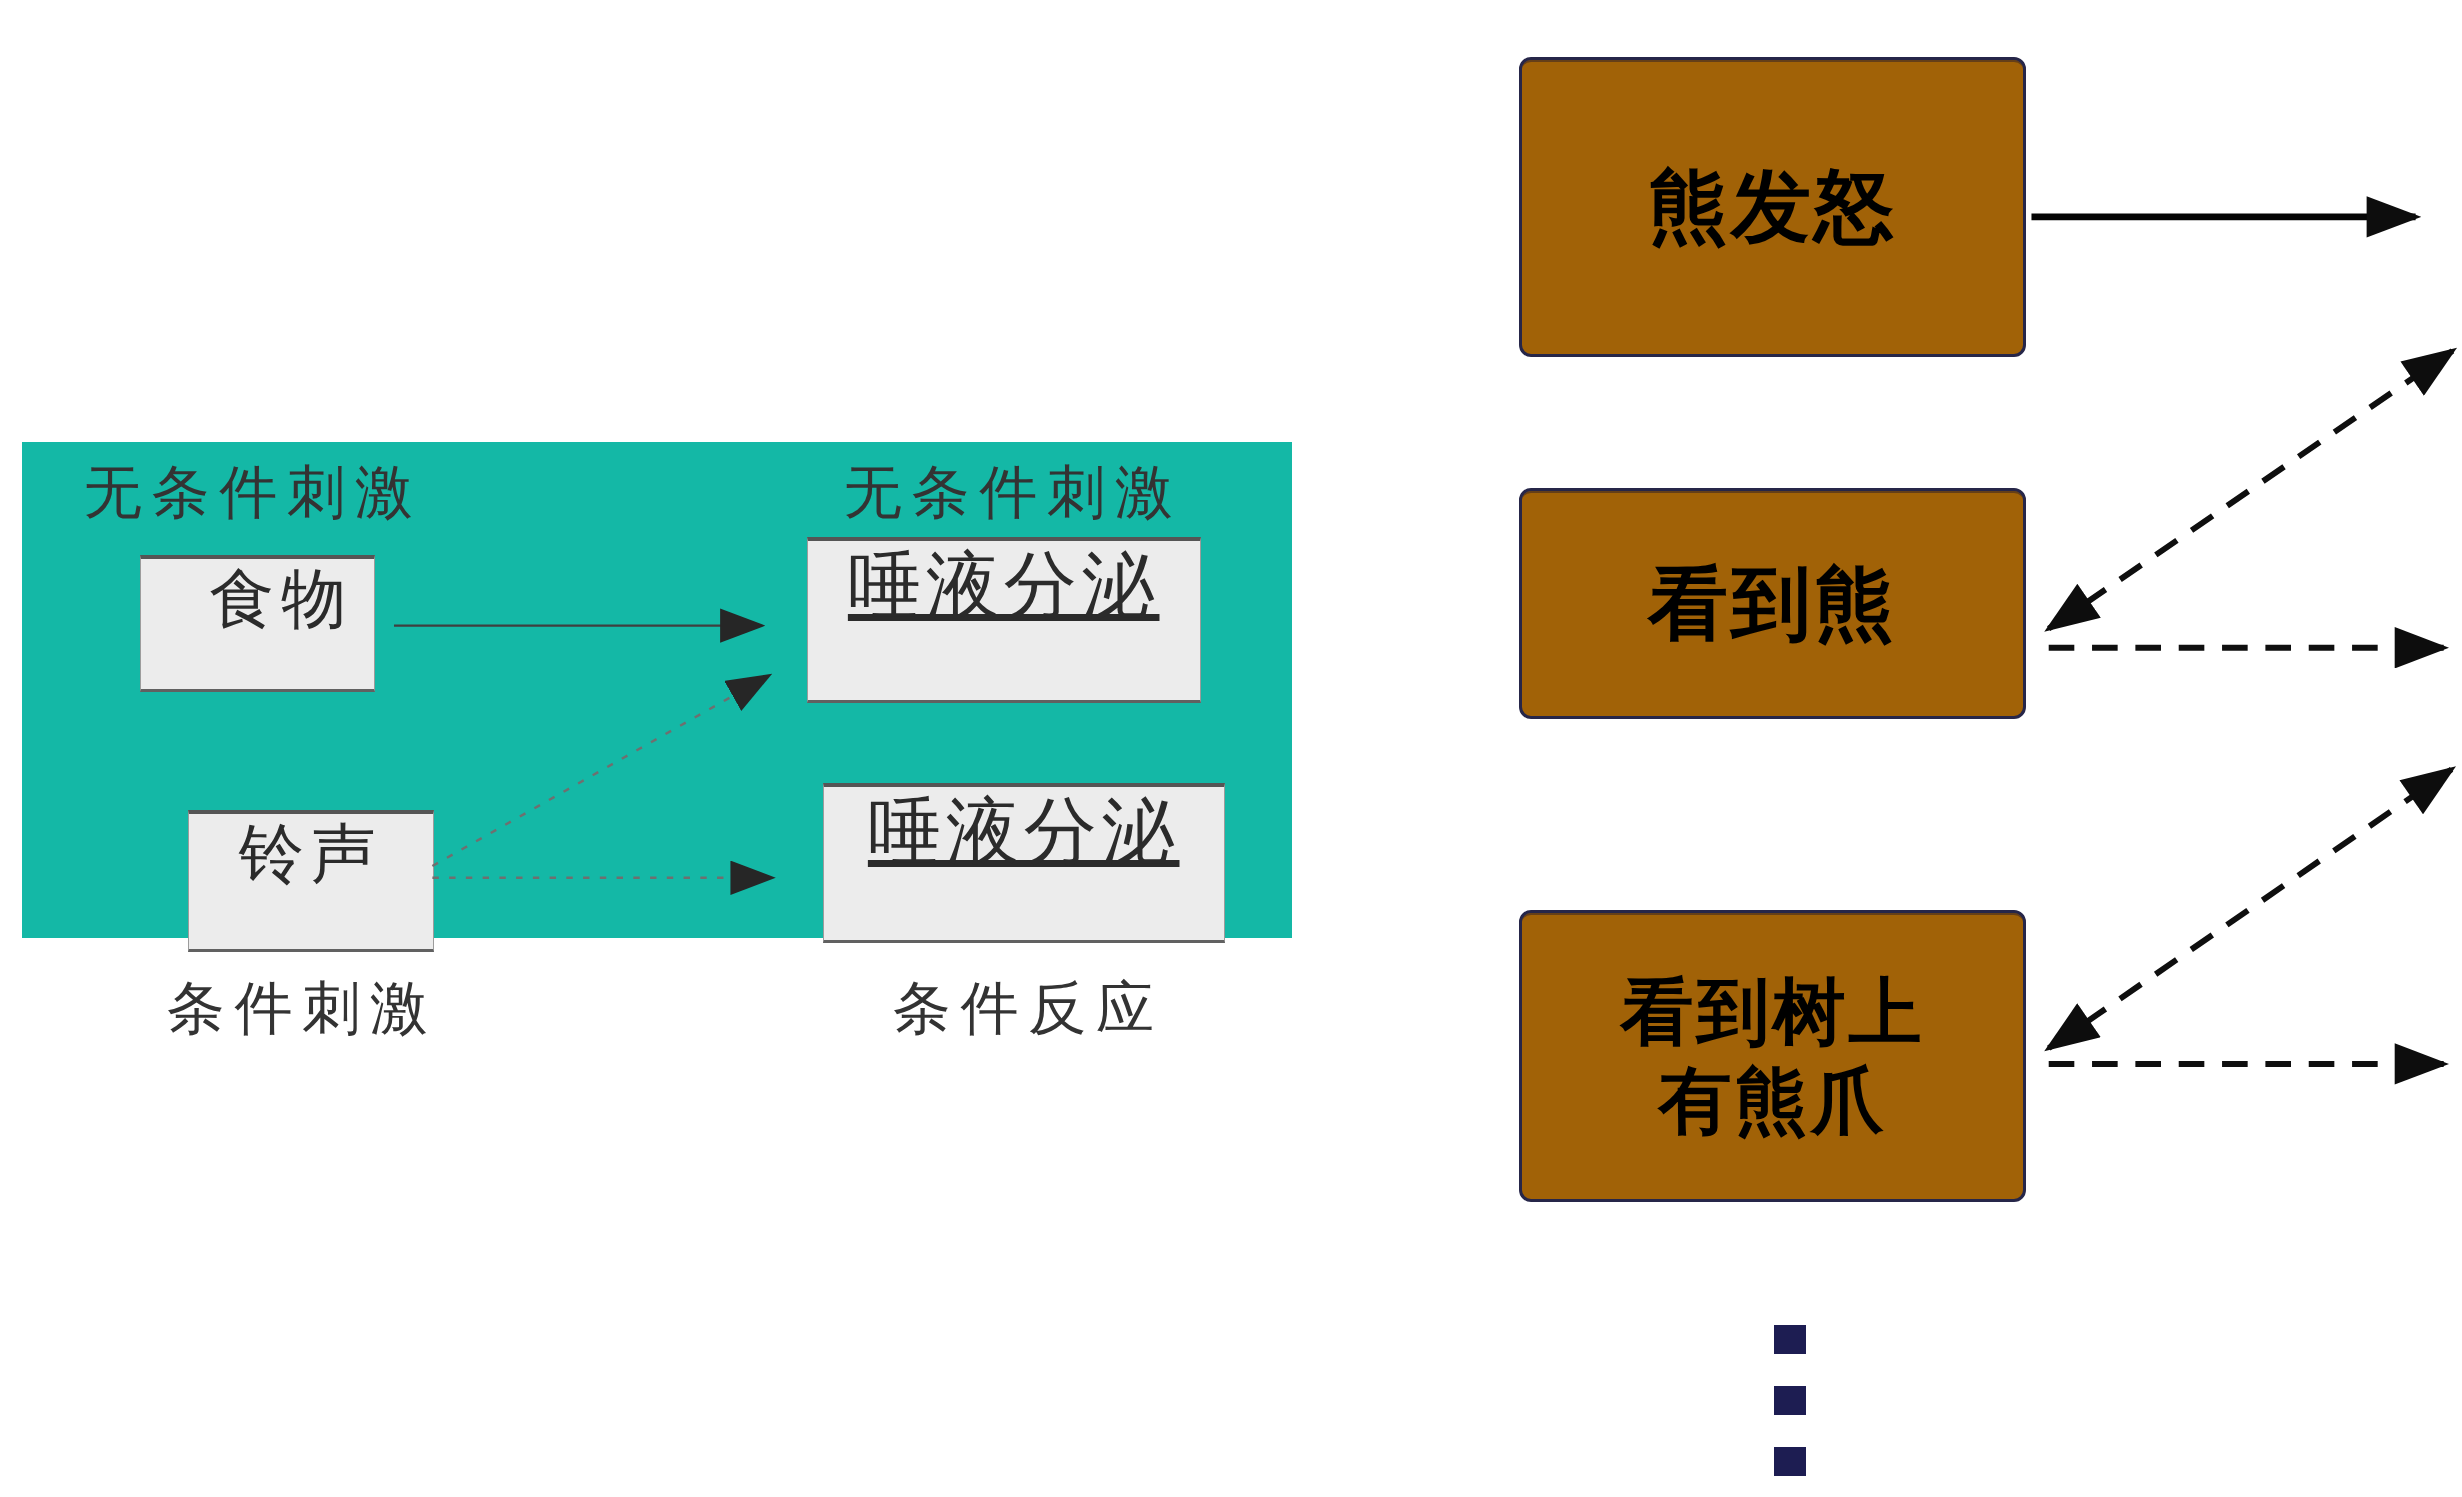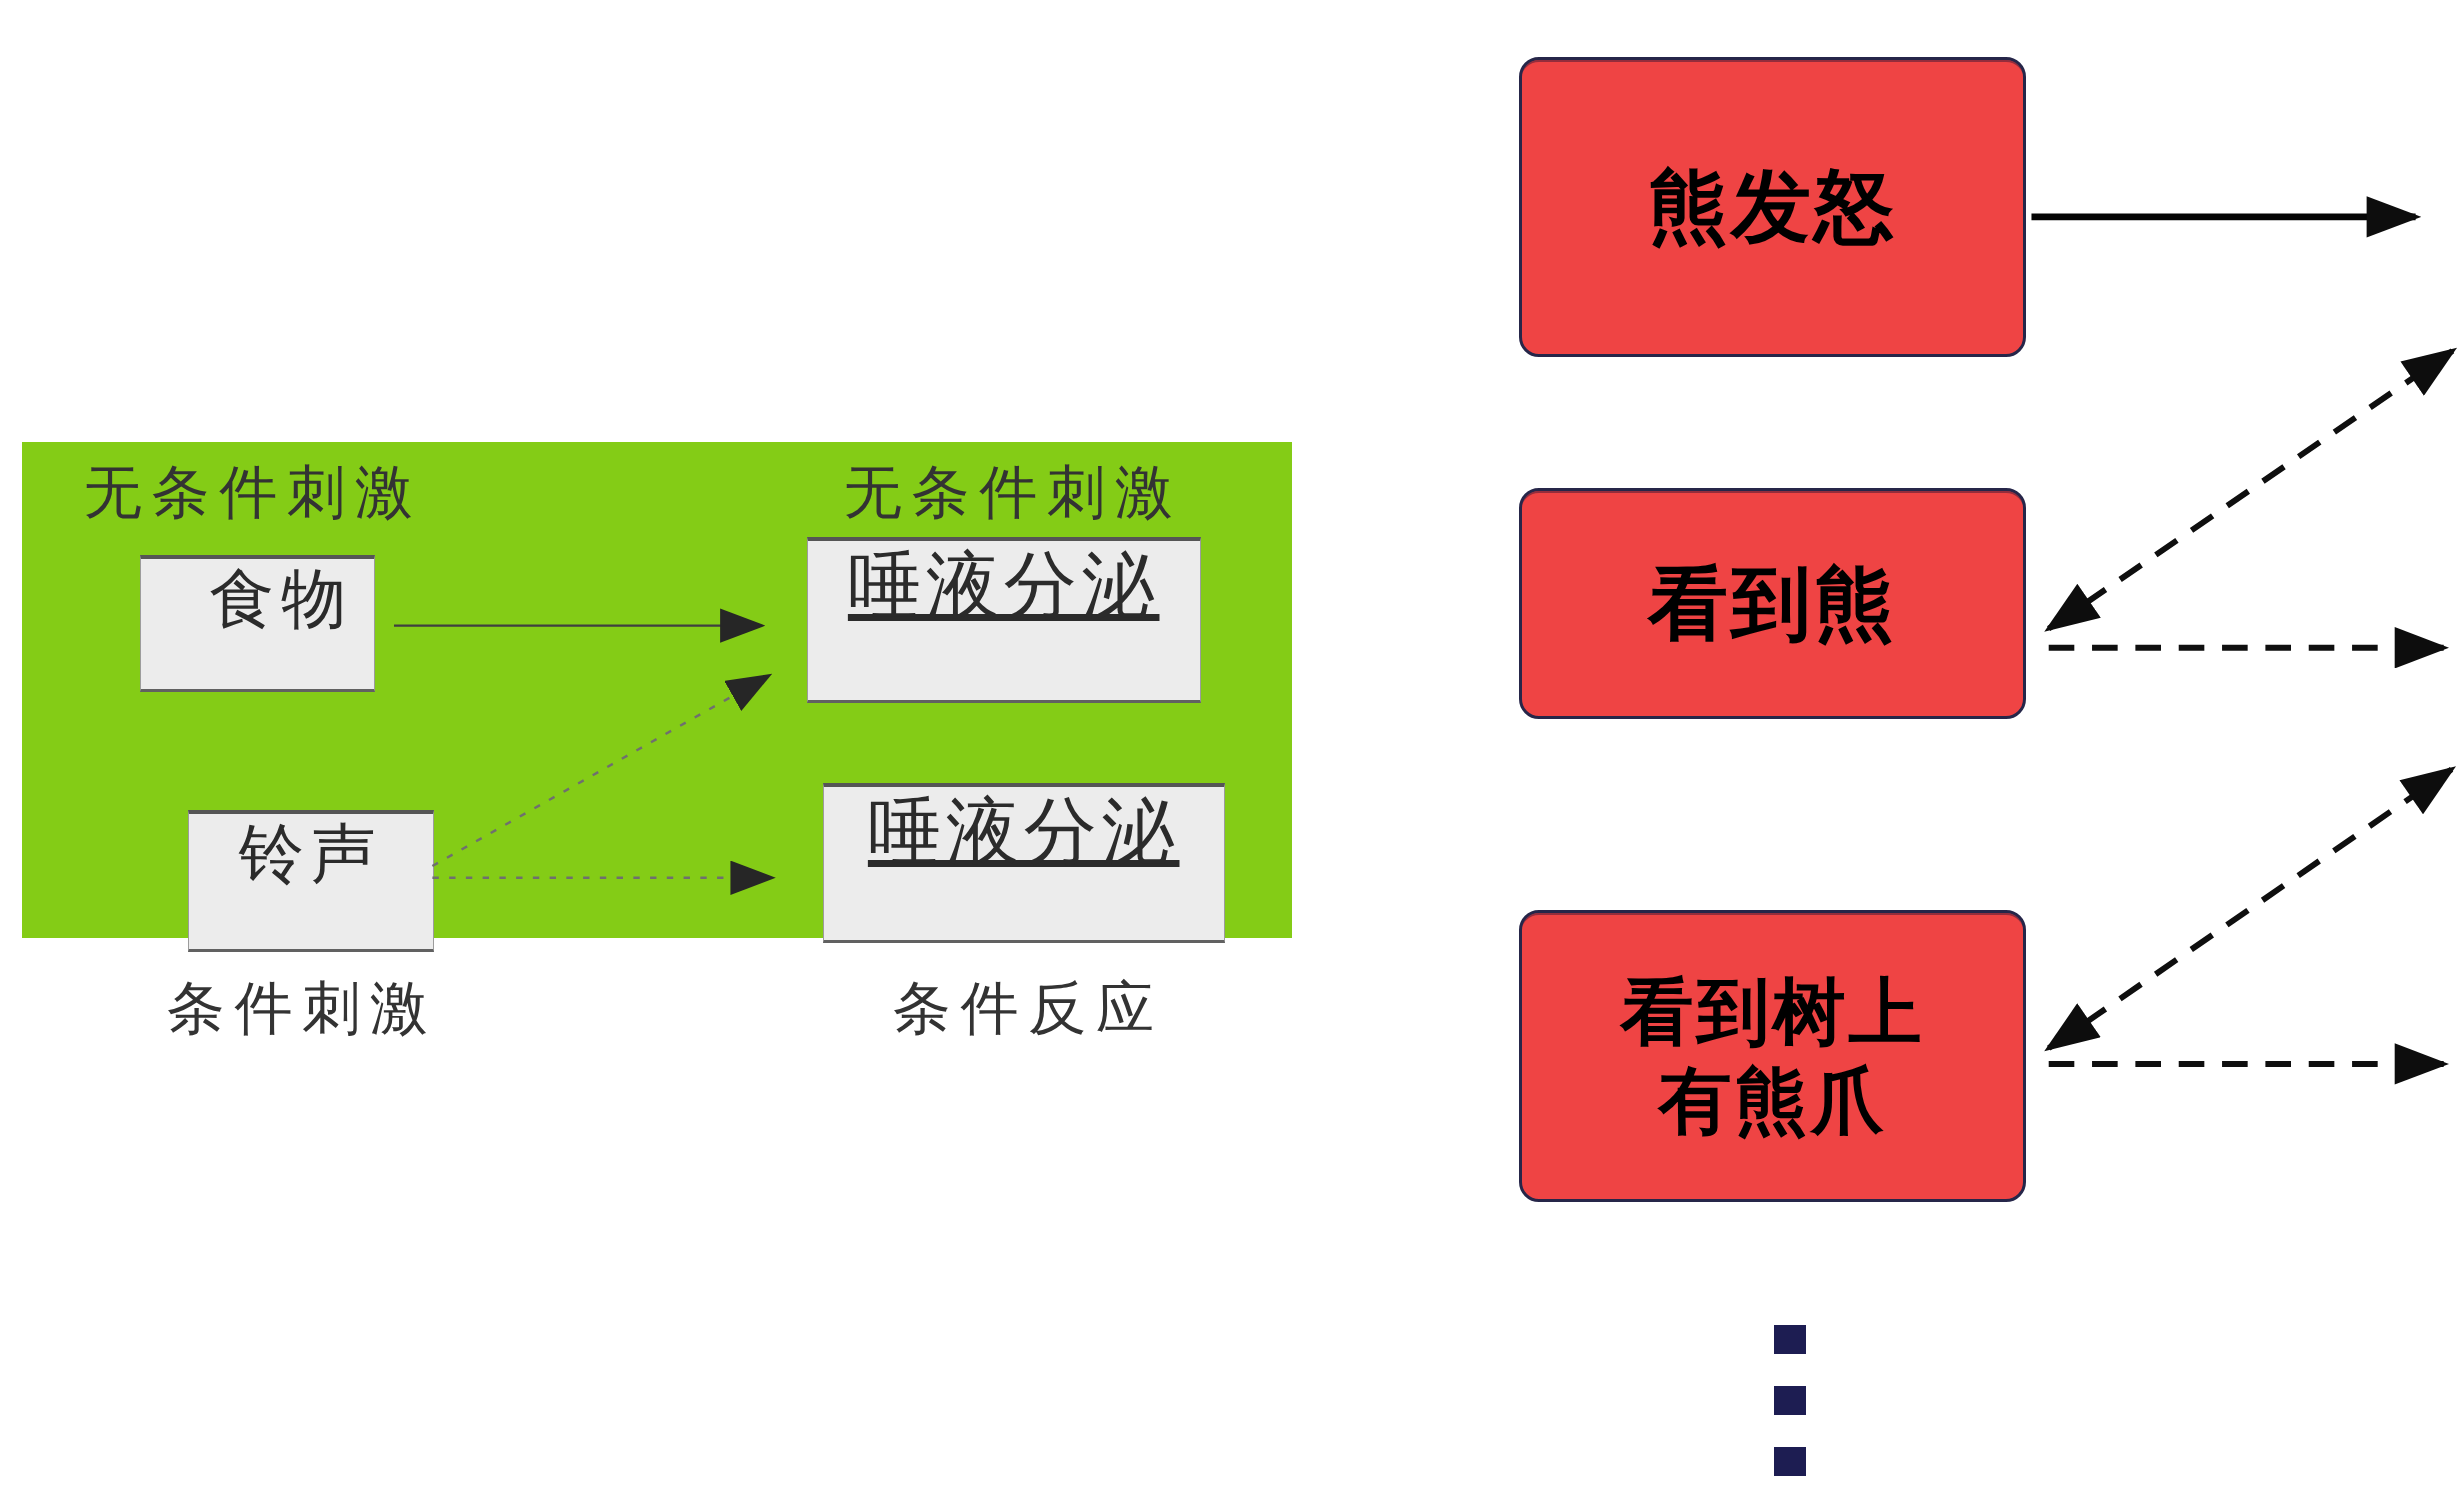--- a/index.html
+++ b/index.html
@@ -1,32 +1,32 @@
 <!DOCTYPE html>
 <html style="font-size:7.9px"><head>
 <meta charset="utf-8">
 <style>
   html,body{margin:0;padding:0;background:#ffffff;}
   body{width:3306px;height:1498px;position:relative;overflow:hidden;
        font-family:"Liberation Sans", sans-serif;}
   #canvas{position:absolute;left:0;top:0;width:3306px;height:1498px;background:#ffffff;}
 
   
-  .panel{position:absolute;left:21.7px;top:442px;width:1270px;height:496px;background:#84cc16;}
+  .panel{position:absolute;left:21.7px;top:442px;width:1270px;height:496px;background:#14b8a6;}
   .cn-label{position:absolute;font-size:58px;letter-spacing:9.8px;color:#333333;
             font-weight:500;white-space:nowrap;line-height:1;}
   .pav-box{position:absolute;background:#ececec;border:1.5px solid #9c9c9c;
            border-top:4.4px solid #555555;border-bottom:3.9px solid #616161;
            box-sizing:border-box;display:flex;justify-content:center;align-items:flex-start;}
   .pav-box .txt{color:#2b2b2b;line-height:1;white-space:nowrap;margin-top:6.9px;}
   .t-food{font-size:65px;letter-spacing:6.9px;}
   .t-saliva{font-size:73px;letter-spacing:4.9px;text-decoration:underline;}
 
   
-  .rbox{position:absolute;background:#ef4444;box-sizing:border-box;border-radius:20px;
+  .rbox{position:absolute;background:#a16207;box-sizing:border-box;border-radius:12px;
         display:flex;justify-content:center;align-items:center;text-align:center;}
   .rbox.navy{border:3.4px solid #262649;box-shadow:inset 0 3px 0 -1px rgba(12,12,50,.40);}
   .state-txt{font-size:80px;font-weight:700;color:#000;letter-spacing:3px;line-height:1;white-space:nowrap;}
   .state-txt.two{font-size:73px;line-height:1.22;white-space:normal;}
 
   .dot{position:absolute;width:31.5px;height:28.6px;}
   .dot.navy-dot{background:#1d1d52;}
 
   svg#wires{position:absolute;left:0;top:0;pointer-events:none;}
 </style>

